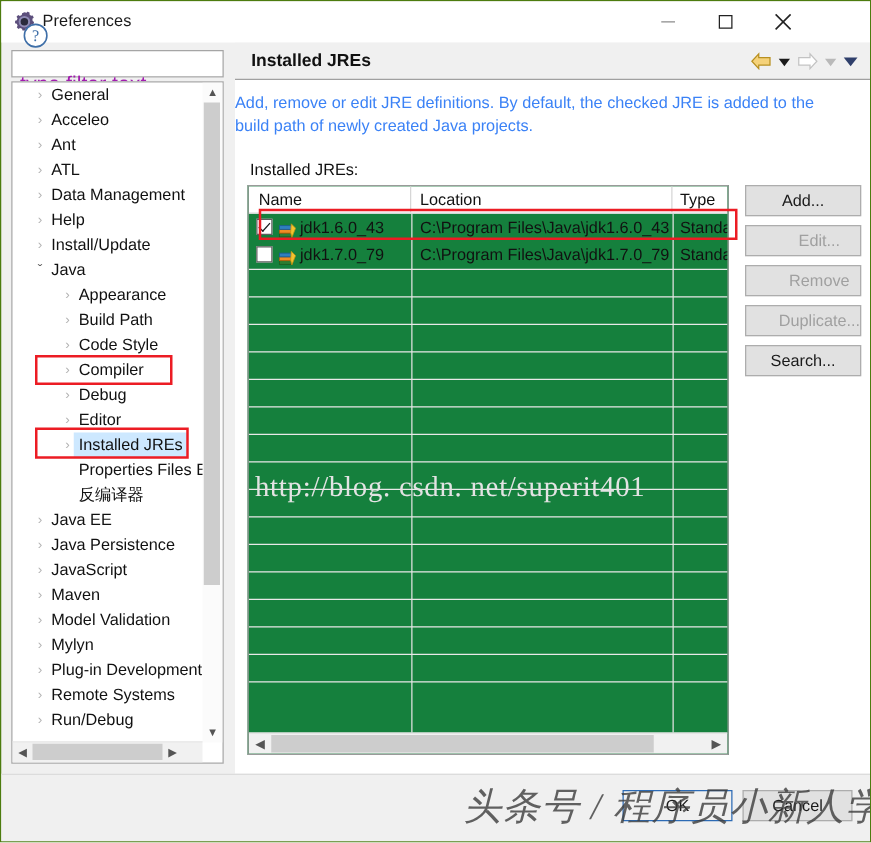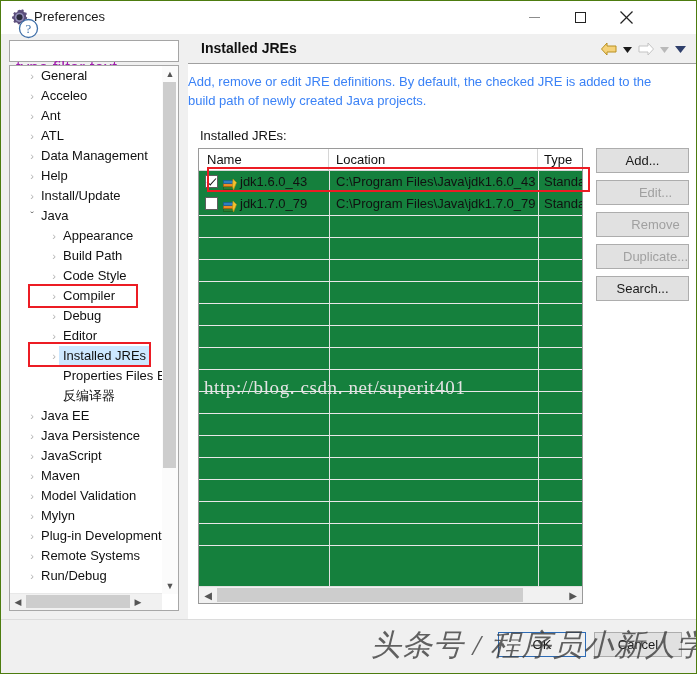--- a/index.html
+++ b/index.html
@@ -320,21 +320,21 @@
   }
   .tbl-left  { position: absolute; left: 1px; top: 0; width: 16px; height: 16px; display:flex; align-items:center; justify-content:center; font-size: 10px; color:#555; }
   .tbl-right { position: absolute; right: 1px; top: 0; width: 16px; height: 16px; display:flex; align-items:center; justify-content:center; font-size: 10px; color:#555; }
 
   .csdn-watermark {
     position: absolute;
     left: 5px; top: 228px;
     width: 375px;
     text-align: left;
     font-family: "Liberation Serif", serif;
-    font-size: 19px;
+    font-size: 23px;
     color: #e3e3e3;
     letter-spacing: 0.6px;
     white-space: nowrap;
     pointer-events: none;
   }
 
   
   .side-buttons {
     position: absolute;
     left: 408px; top: 114px;

